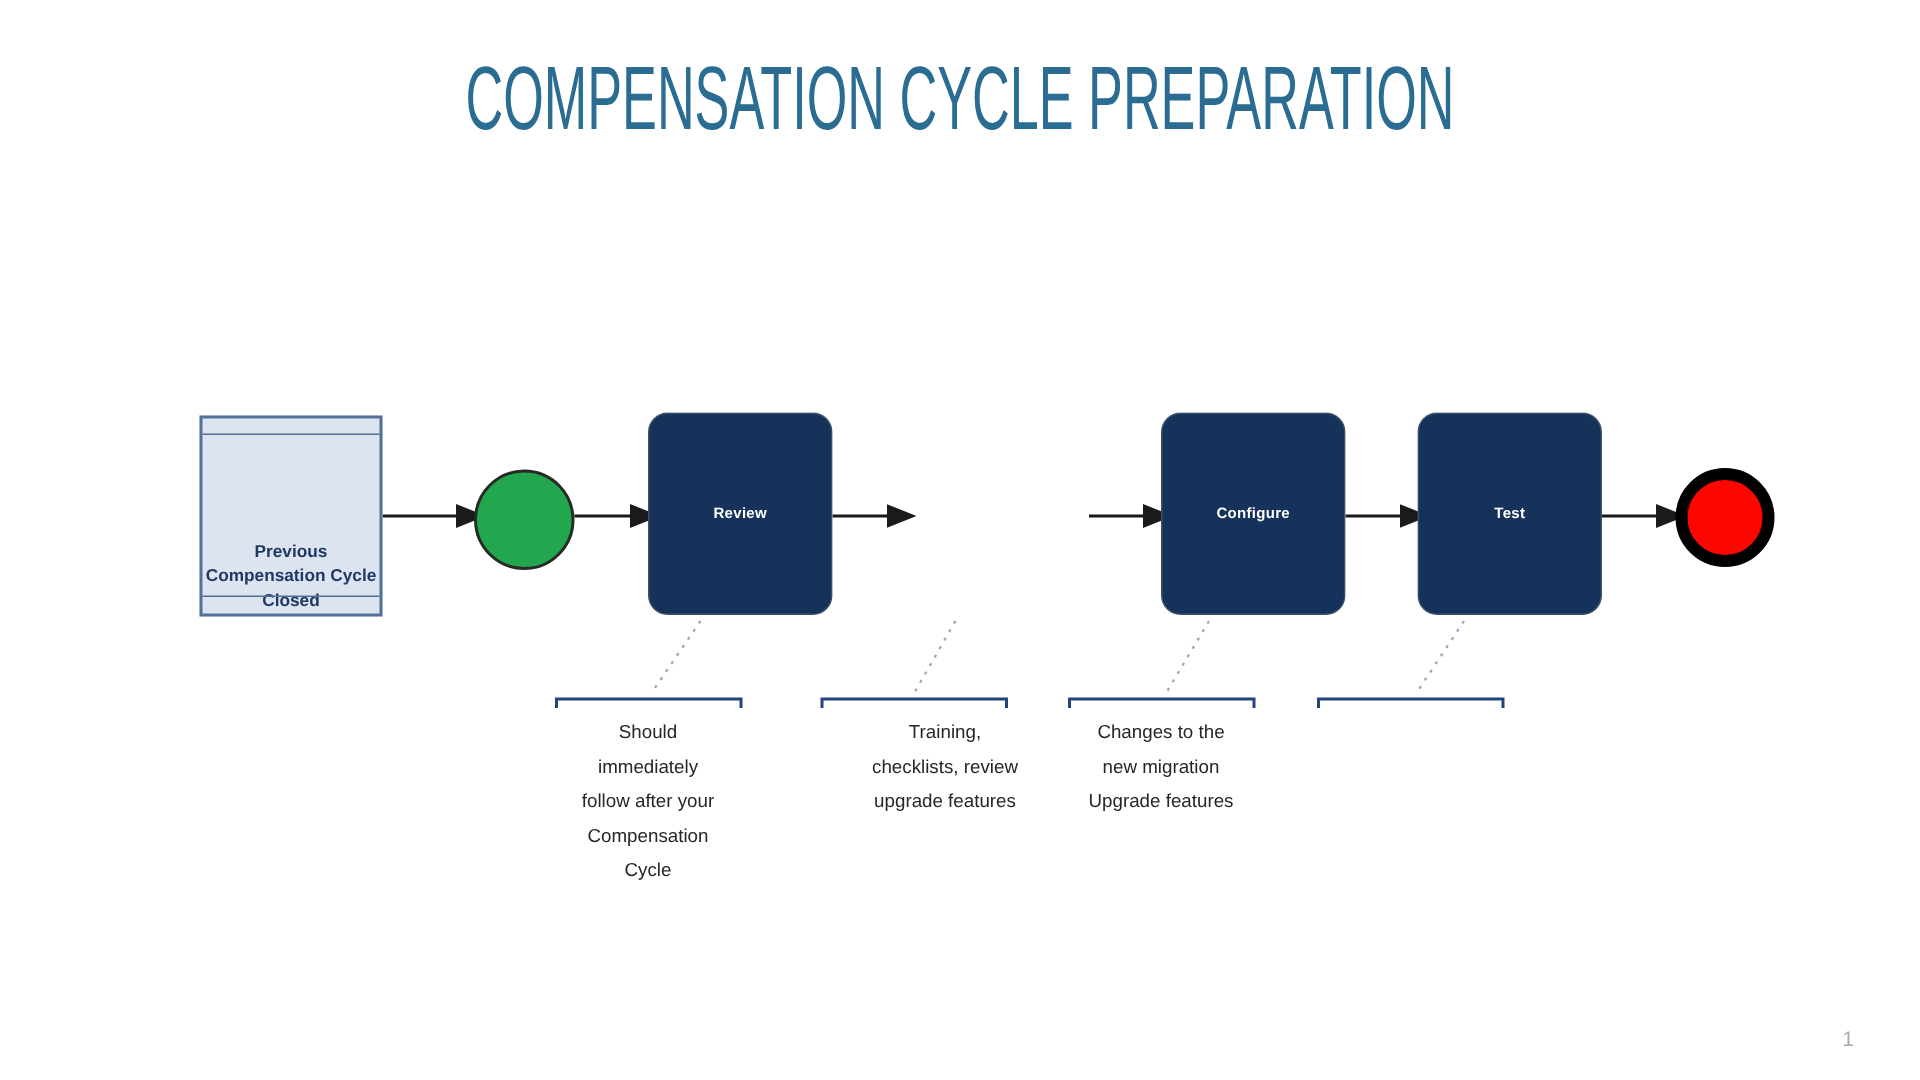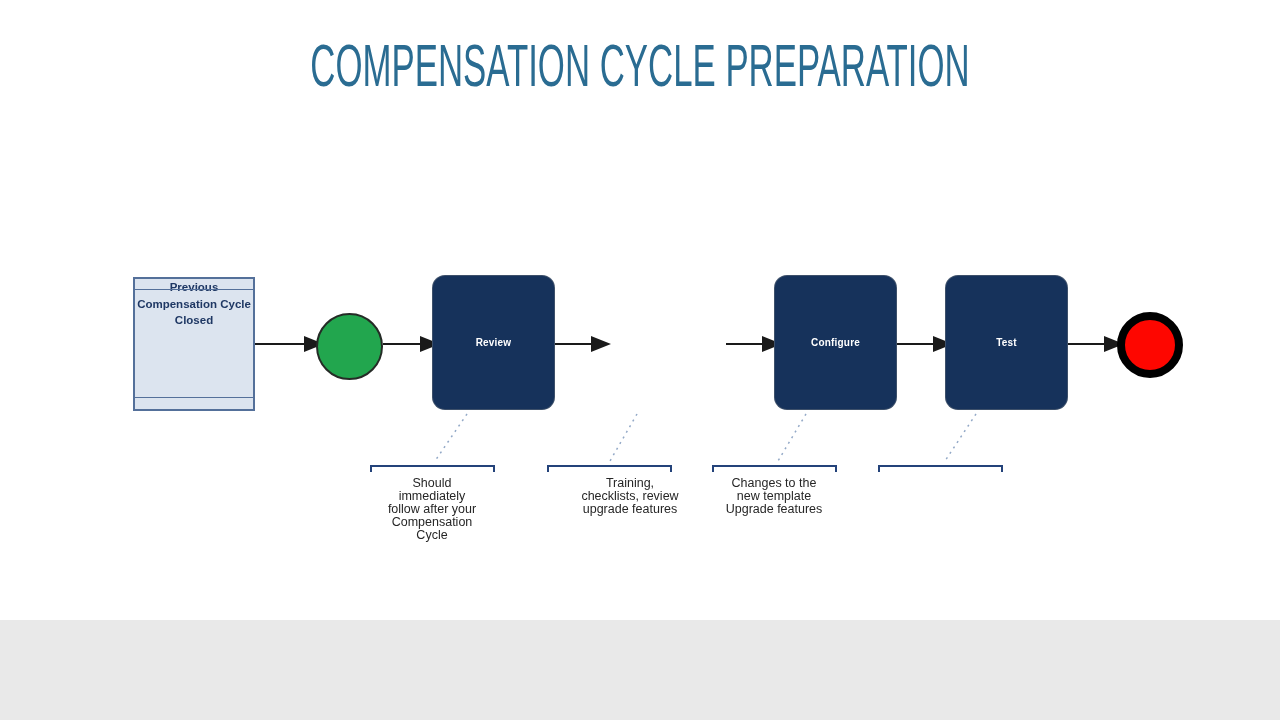--- a/index.html
+++ b/index.html
@@ -12,33 +12,33 @@
     --boxBorder:#54709A;
     --boxText:#1F3864;
     --bracket:#24437A;
     --dotted:#93A9C7;
     --noteText:#262626;
     --pageNum:#ABABAB;
   }
   *{margin:0;padding:0;box-sizing:border-box;}
   html,body{background:#e9e9e9;}
   .slide{
-    position:relative;width:1280px;height:620px;background:var(--bg);
+    position:relative;width:1280px;height:720px;background:var(--bg);
     font-family:"Liberation Sans",sans-serif;overflow:hidden;margin:0 auto;padding-left:36px;
   }
   .title{
     position:absolute;top:36px;left:0;right:0;text-align:center;
     font-size:60px;font-weight:400;line-height:1.0;color:var(--title);
     transform:scaleX(0.58);letter-spacing:0px;white-space:nowrap;
   }
   svg.connectors{position:absolute;left:0;top:0;width:1280px;height:720px;pointer-events:none;}
   .start-box{
     position:absolute;left:133px;top:277px;width:122px;height:134px;
     background:var(--lightbox);border:2px solid var(--boxBorder);
-    display:flex;align-items:flex-start;justify-content:center;
+    display:flex;align-items:flex-end;justify-content:center;
   }
   .start-box::before,.start-box::after{
     content:"";position:absolute;left:0;right:0;border-top:1.5px solid var(--boxBorder);
   }
   .start-box::before{top:10px;}
   .start-box::after{bottom:11px;}
   .start-box-label{
     font-size:11.5px;font-weight:700;line-height:16.5px;color:var(--boxText);
     text-align:center;white-space:pre-line;
   }
@@ -52,21 +52,21 @@
     background:var(--red);border:8px solid #000000;
   }
   .process{
     position:absolute;top:275px;width:123px;height:135px;border-radius:13px;
     background:var(--navy);border:1px solid rgba(95,105,118,.55);
     display:flex;align-items:center;justify-content:center;
   }
   .process .label{color:#ffffff;font-size:10px;font-weight:700;letter-spacing:.2px;}
   .note{
     position:absolute;top:477px;width:150px;text-align:center;
-    font-size:12.5px;line-height:13px;color:var(--noteText);white-space:pre-line;
+    font-size:12.5px;line-height:23px;color:var(--noteText);white-space:pre-line;
   }
   .page-number{
     position:absolute;right:44px;top:684px;font-size:14px;color:var(--pageNum);
   }
 </style>
 </head>
 <body>
 
 <div class="slide">
 
@@ -119,18 +119,18 @@
 
   <div class="note" style="left:357px">Should
 immediately
 follow after your
 Compensation
 Cycle</div>
   <div class="note" style="left:555px">Training,
 checklists, review
 upgrade features</div>
   <div class="note" style="left:699px">Changes to the
-new template
+new migration
 Upgrade features</div>
 
   <div class="page-number">1</div>
 
 </div>
 
 </body></html>

